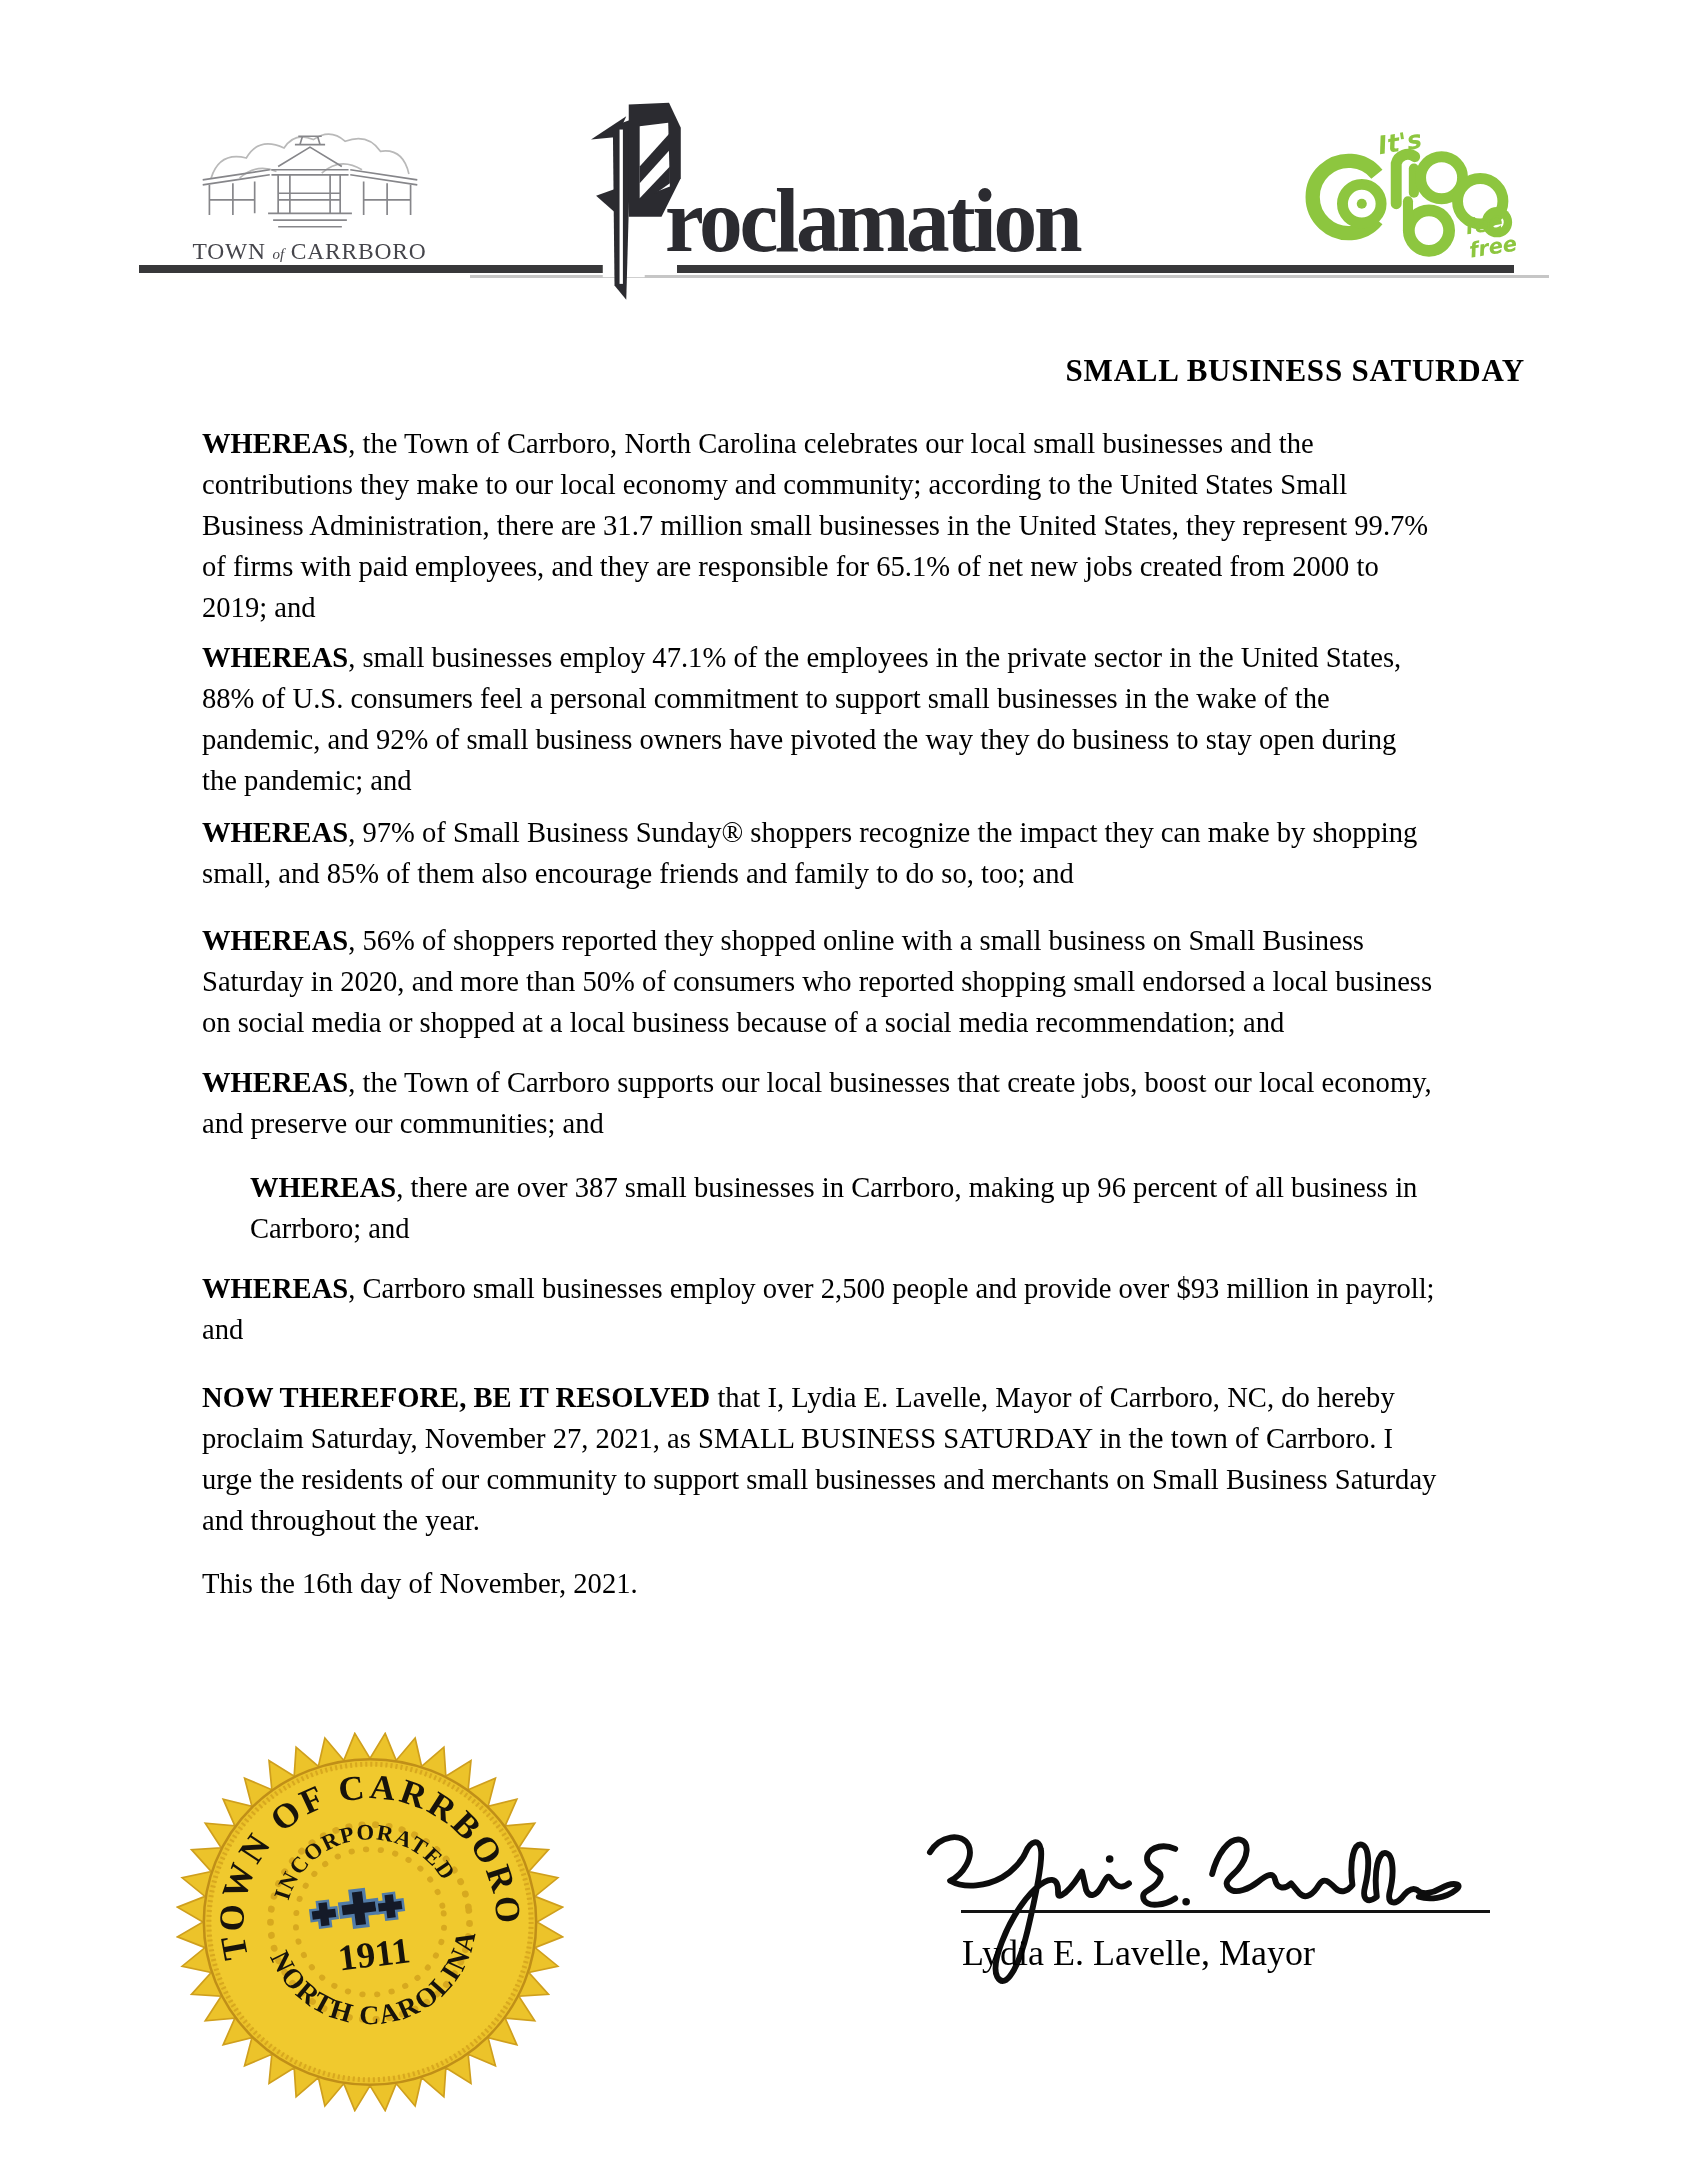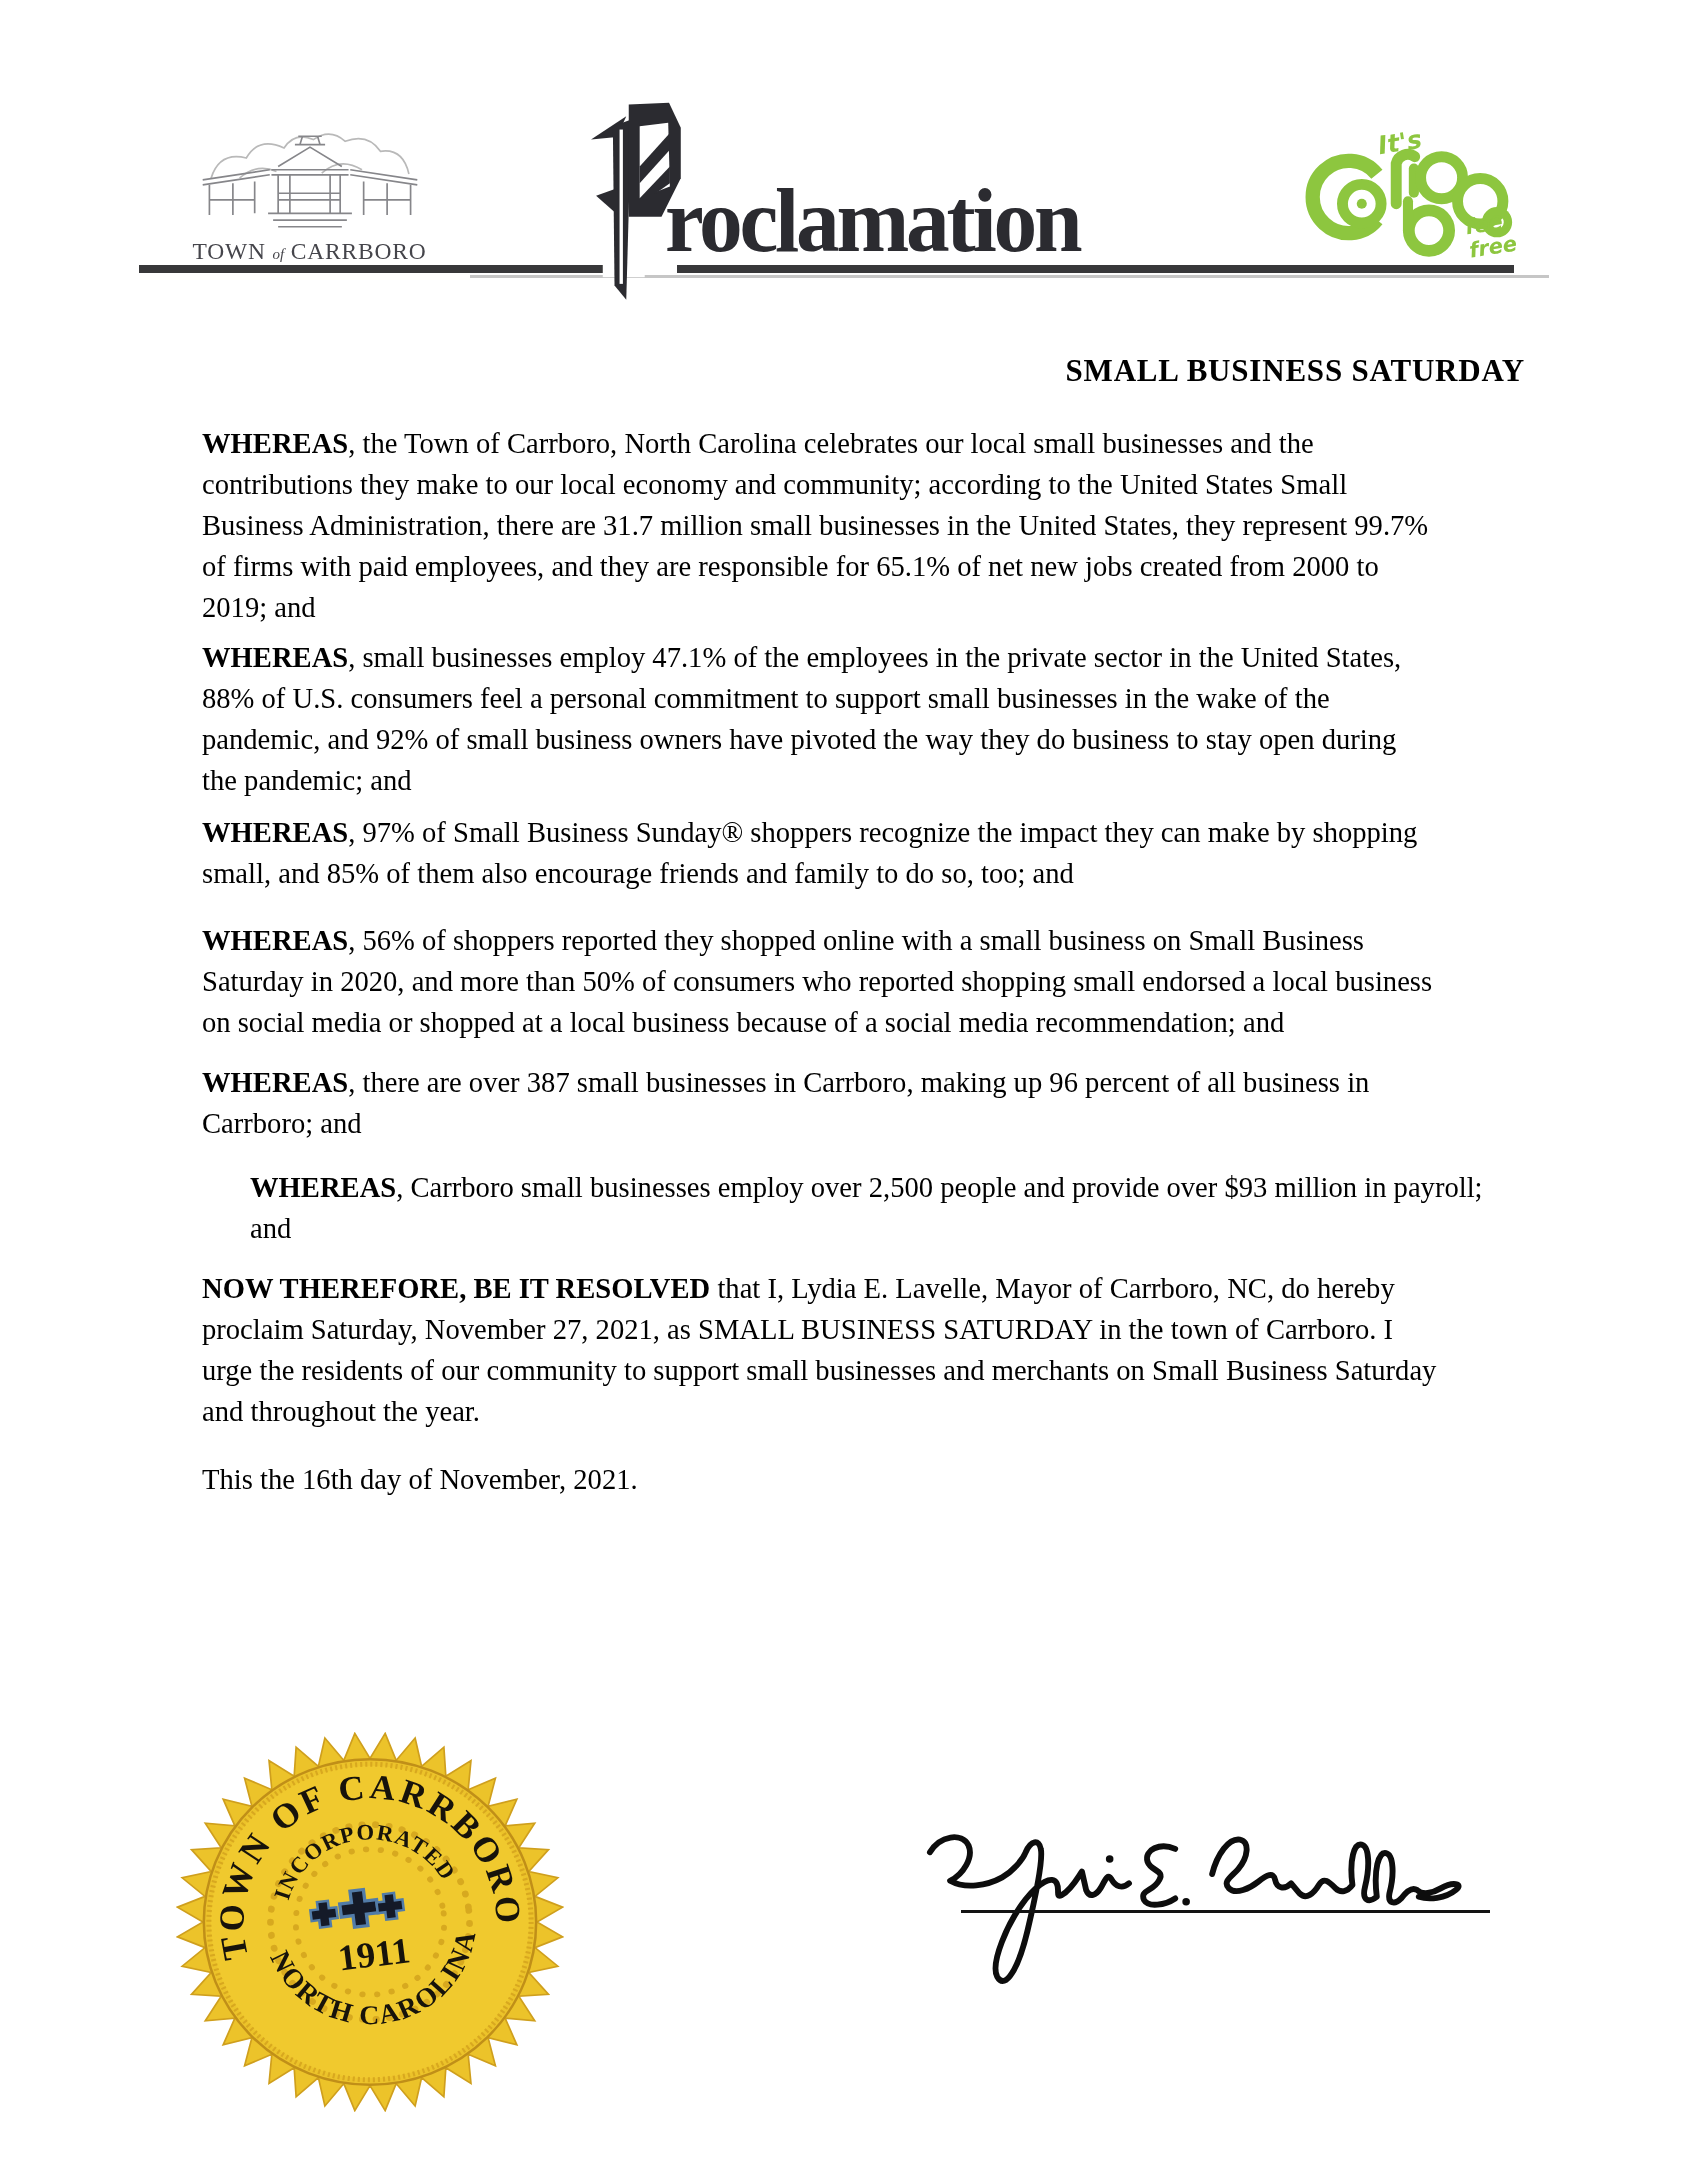--- a/index.html
+++ b/index.html
@@ -157,20 +157,22 @@
 2019; and</span></p>
     <p><strong>WHEREAS</strong><span class="ptext">, small businesses employ 47.1% of the employees in the private sector in the United States,
 88% of U.S. consumers feel a personal commitment to support small businesses in the wake of the
 pandemic, and 92% of small business owners have pivoted the way they do business to stay open during
 the pandemic; and</span></p>
     <p><strong>WHEREAS</strong><span class="ptext">, 97% of Small Business Sunday® shoppers recognize the impact they can make by shopping
 small, and 85% of them also encourage friends and family to do so, too; and</span></p>
     <p><strong>WHEREAS</strong><span class="ptext">, 56% of shoppers reported they shopped online with a small business on Small Business
 Saturday in 2020, and more than 50% of consumers who reported shopping small endorsed a local business
 on social media or shopped at a local business because of a social media recommendation; and</span></p>
+    <p><strong>WHEREAS</strong><span class="ptext">, the Town of Carrboro supports our local businesses that create jobs, boost our local economy,
+and preserve our communities; and</span></p>
     <p><strong>WHEREAS</strong><span class="ptext">, there are over 387 small businesses in Carrboro, making up 96 percent of all business in
 Carrboro; and</span></p>
     <p><strong>WHEREAS</strong><span class="ptext">, Carrboro small businesses employ over 2,500 people and provide over $93 million in payroll;
 and</span></p>
     <p><strong>NOW THEREFORE, BE IT RESOLVED</strong><span class="ptext"> that I, Lydia E. Lavelle, Mayor of Carrboro, NC, do hereby
 proclaim Saturday, November 27, 2021, as SMALL BUSINESS SATURDAY in the town of Carrboro. I
 urge the residents of our community to support small businesses and merchants on Small Business Saturday
 and throughout the year.</span></p>
 
     <p>This the 16th day of November, 2021.</p>
@@ -216,15 +218,16 @@
   <svg id="sig-squiggle" width="588" height="168" viewBox="1095 2170 700 200">
     <g fill="none" stroke="#0d0d0d" stroke-width="7" stroke-linecap="round" stroke-linejoin="round">
       <path d="M1108,2206 C1120,2186 1146,2182 1154,2198 C1160,2212 1148,2232 1132,2240 C1150,2250 1176,2246 1194,2236 C1206,2229 1218,2216 1222,2206 C1228,2192 1238,2190 1240,2202 C1243,2216 1234,2258 1224,2300 C1214,2342 1198,2372 1188,2354 C1180,2338 1200,2290 1222,2262 C1238,2242 1254,2233 1259,2243 C1263,2251 1257,2261 1265,2257 C1277,2250 1284,2236 1289,2229 L1294,2251 C1298,2261 1306,2257 1311,2249 C1316,2241 1319,2230 1324,2238 C1329,2247 1337,2250 1345,2243"></path>
       <path d="M1400,2202 C1382,2194 1363,2203 1367,2217 C1371,2229 1388,2227 1381,2239 C1374,2253 1357,2251 1363,2263 C1368,2272 1388,2269 1400,2261"></path>
       <path d="M1444,2232 C1450,2208 1464,2189 1477,2191 C1489,2193 1487,2212 1475,2226 C1467,2235 1456,2241 1464,2249 C1472,2257 1489,2249 1499,2241 C1509,2233 1517,2229 1519,2239 C1521,2249 1530,2251 1538,2243 L1548,2255 C1556,2263 1565,2255 1571,2245 C1577,2235 1583,2241 1591,2249 C1597,2255 1605,2253 1611,2245 C1607,2215 1613,2195 1622,2197 C1631,2199 1632,2223 1626,2247 C1622,2263 1630,2267 1640,2259 C1636,2227 1642,2205 1651,2207 C1660,2209 1661,2233 1655,2255 C1653,2267 1661,2269 1669,2261 C1675,2253 1682,2247 1688,2251 C1694,2257 1706,2255 1716,2249 C1730,2241 1744,2243 1734,2251 C1722,2261 1702,2263 1690,2259"></path>
     </g>
     <circle cx="1322" cy="2214" r="4.5" fill="#0d0d0d"></circle>
     <circle cx="1413" cy="2265" r="4.5" fill="#0d0d0d"></circle>
   </svg>
   <div id="sig-line"></div>
+  <div id="sig-printed">Lydia E. Lavelle, Mayor</div>
 
 </div>
 
 
 </body></html>

